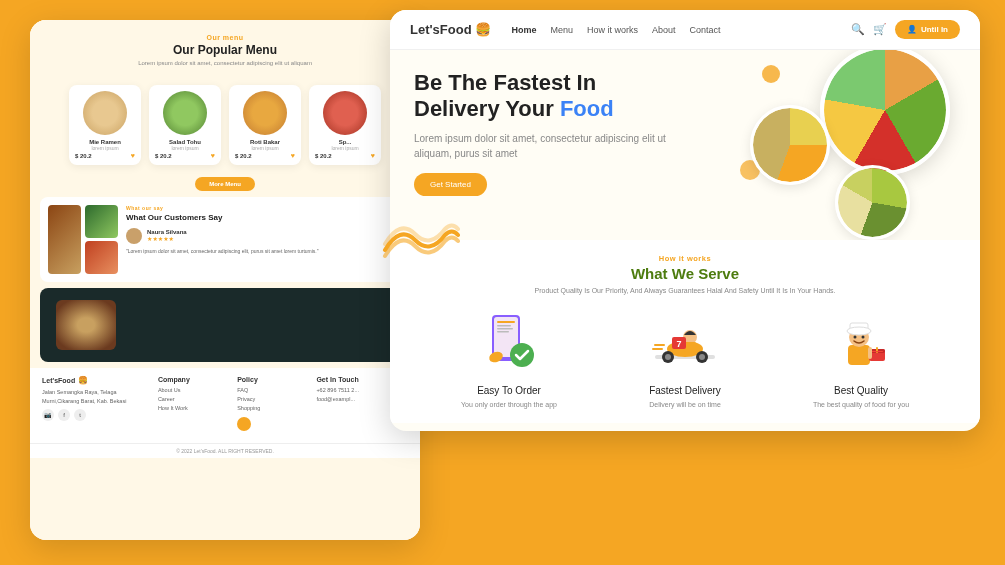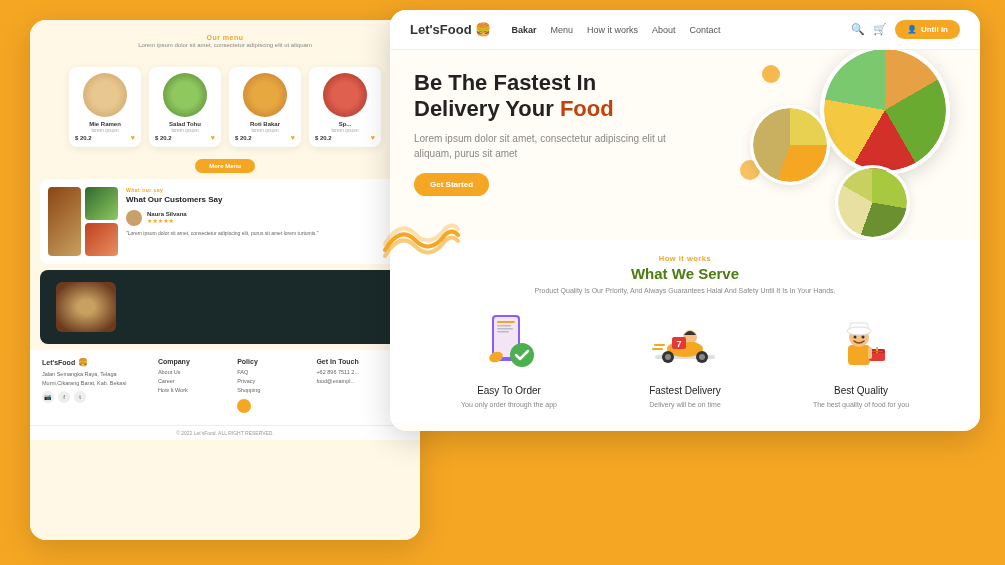--- a/index.html
+++ b/index.html
@@ -369,21 +369,21 @@
       margin: 8px 0 12px;
       line-height: 1.5;
     }
     .get-started-btn {
       background: #F5A623;
       color: #fff;
       border: none;
       border-radius: 14px;
       padding: 7px 16px;
       font-size: 8px;
-      font-weight: 700;
+      font-weight: 400;
       cursor: pointer;
     }
 
     
     .deco-circle {
       position: absolute;
       border-radius: 50%;
       background: #F5A623;
     }
 
@@ -474,20 +474,21 @@
 </head>
 <body>
 
 <div class="bg-orange"></div>
 
 <div class="left-panel">
   <div class="left-panel-inner">
 
     <div class="left-top">
       <div class="our-menu-label">Our menu</div>
+      <h2>Our Popular Menu</h2>
       <p>Lorem ipsum dolor sit amet, consectetur adipiscing elit ut aliquam</p>
     </div>
 
     <div class="menu-items-row">
       <div class="menu-card">
         <div class="food-circle">
             <div class="food-ramen"></div>
           </div>
         <div class="food-name">Mie Ramen</div>
         <div class="food-desc">lorem ipsum</div>
@@ -594,21 +595,21 @@
 </div>
 
 <div class="right-panel">
 
   <nav class="right-nav">
     <div class="nav-logo">
       <span>Let'sFood</span>
       <span class="logo-emoji"> 🍔</span>
     </div>
     <div class="nav-links">
-      <a class="nav-link active">Bakar</a>
+      <a class="nav-link active">Home</a>
       <a class="nav-link">Menu</a>
       <a class="nav-link">How it works</a>
       <a class="nav-link">About</a>
       <a class="nav-link">Contact</a>
     </div>
     <div class="nav-icons">
       <button class="nav-icon-btn">🔍</button>
       <button class="nav-icon-btn">🛒</button>
       <button class="signin-btn">
         <span>👤</span>
@@ -618,21 +619,21 @@
   </nav>
 
   <div class="hero-section" style="background:#FFFDF5;position:relative;overflow:hidden;">
 
     <div class="deco-circle" style="width:18px;height:18px;right:200px;top:15px;opacity:0.8;"></div>
     <div class="deco-circle" style="width:12px;height:12px;right:140px;top:40px;opacity:0.6;"></div>
     <div class="deco-circle" style="width:20px;height:20px;right:220px;top:110px;opacity:0.7;"></div>
     <div class="deco-circle" style="width:14px;height:14px;right:100px;top:145px;opacity:0.5;"></div>
 
     <div class="hero-content">
-      <h1 class="hero-title"><span>Be The Fastest In</span><br><span>Delivery Your </span><span style="color:#c2410c">Food</span></h1>
+      <h1 class="hero-title"><span>Be The Fastest In</span><br><span>Delivery Your </span><span style="color:#3b82f6">Food</span></h1>
       <p class="hero-subtitle">Lorem ipsum dolor sit amet, consectetur adipiscing elit ut aliquam, purus sit amet</p>
       <button class="get-started-btn">Get Started</button>
     </div>
 
     <div style="position:absolute;right:10px;top:-5px;">
 
       <div style="width:130px;height:130px;border-radius:50%;border:4px solid #fff;box-shadow:0 4px 20px rgba(0,0,0,0.15);overflow:hidden;position:absolute;right:20px;top:0;">
         <div style="width:100%;height:100%;background:conic-gradient(#e8a045 0deg 60deg, #6aaa30 60deg 150deg, #d4302a 150deg 210deg, #f5c842 210deg 280deg, #7bc96f 280deg 360deg);border-radius:50%;"></div>
       </div>
 

